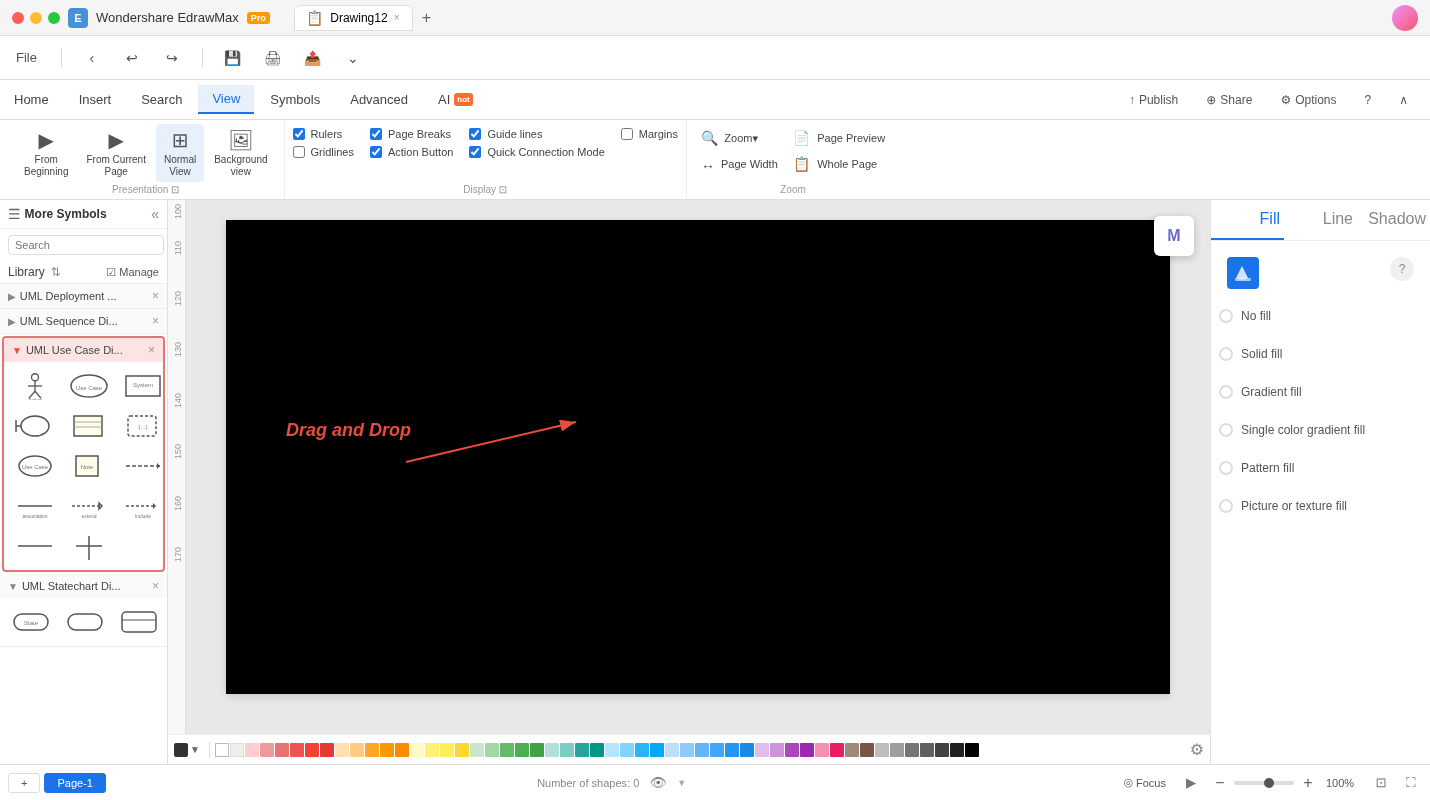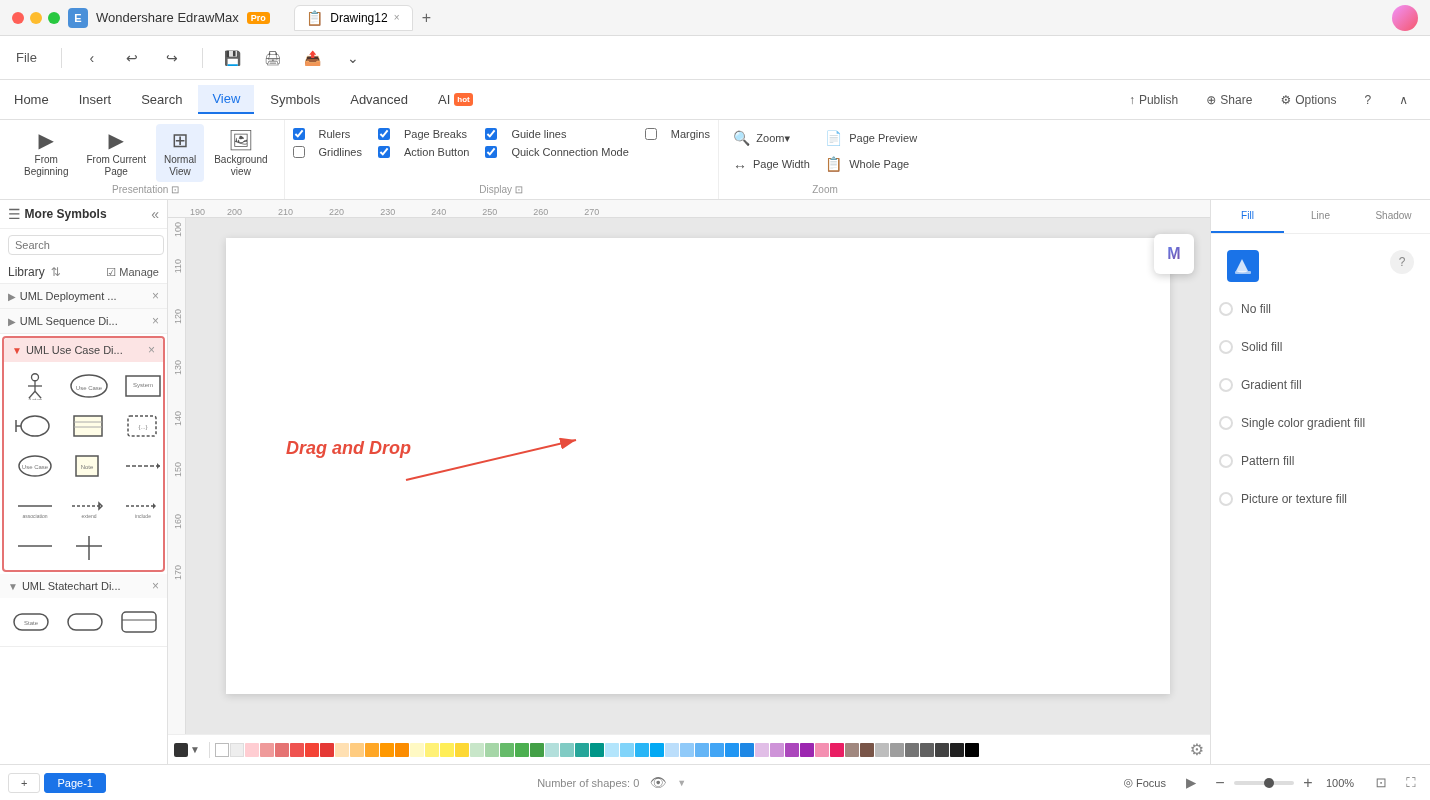--- a/index.html
+++ b/index.html
@@ -41,21 +41,21 @@
     .ribbon-group { display: flex; flex-direction: column; align-items: stretch; border-right: 1px solid #eee; padding: 4px 8px; }
     .ribbon-group:last-child { border-right: none; }
     .ribbon-group-title { font-size: 10px; color: #999; text-align: center; margin-top: auto; padding-top: 2px; }
     .ribbon-items { display: flex; align-items: center; gap: 2px; flex: 1; }
     .ribbon-btn { display: flex; flex-direction: column; align-items: center; justify-content: center; padding: 4px 8px; border-radius: 4px; cursor: pointer; min-width: 48px; gap: 2px; color: #444; }
     .ribbon-btn.active { background: #e8f0fe; }
     .ribbon-btn-icon { font-size: 20px; color: #555; }
     .ribbon-btn-label { font-size: 10px; text-align: center; line-height: 1.2; color: #444; }
 
     .checkbox-group { display: flex; flex-direction: column; gap: 6px; padding: 4px 0; }
-    .checkbox-item { display: flex; align-items: flex-end; gap: 14px; font-size: 11px; color: #444; cursor: pointer; }
+    .checkbox-item { display: flex; align-items: flex-end; gap: 6px; font-size: 11px; color: #444; cursor: pointer; }
     .checkbox-item input { margin: 0; width: 12px; height: 12px; accent-color: #1a73e8; }
 
     .zoom-group { display: flex; flex-direction: column; gap: 6px; padding: 4px 0; }
     .zoom-item { display: flex; align-items: center; gap: 6px; font-size: 11px; color: #444; cursor: pointer; padding: 2px 6px; border-radius: 3px; }
     .zoom-item-icon { font-size: 14px; color: #555; }
 
     
     .left-panel { width: 168px; background: white; border-right: 1px solid #e0e0e0; display: flex; flex-direction: column; overflow: hidden; }
     .panel-header { display: flex; align-items: center; padding: 6px 8px; border-bottom: 1px solid #eee; gap: 4px; }
     .panel-title { font-size: 12px; font-weight: 600; color: #333; flex: 1; }
@@ -81,27 +81,27 @@
     .shape-grid { display: grid; grid-template-columns: repeat(3, 1fr); gap: 4px; padding: 6px; }
     .shape-item { display: flex; flex-direction: column; align-items: center; justify-content: center; padding: 4px; cursor: grab; }
 
     
     .shape-svg { width: 42px; height: 28px; }
     .ruler-h { height: 18px; background: #f8f8f8; border-bottom: 1px solid #ddd; display: flex; align-items: center; overflow: hidden; }
     .ruler-content { display: flex; align-items: flex-end; padding-left: 18px; height: 100%; }
     .canvas-row { display: flex; flex: 1; }
     .ruler-v { width: 18px; background: #f8f8f8; border-right: 1px solid #ddd; display: flex; flex-direction: column; align-items: flex-end; }
     .canvas { flex: 1; background: #e8e8e8; position: relative; overflow: hidden; }
-    .canvas-page { position: absolute; left: 40px; top: 20px; right: 40px; bottom: 40px; background: #ffffff; box-shadow: 0 2px 8px rgba(0,0,0,0.15); }
+    .canvas-page { position: absolute; left: 40px; top: 20px; right: 40px; bottom: 40px; background: #000000; box-shadow: 0 2px 8px rgba(0,0,0,0.15); }
     .corner-btn { position: absolute; top: 16px; right: 16px; width: 40px; height: 40px; background: white; border-radius: 6px; box-shadow: 0 2px 8px rgba(0,0,0,0.2); display: flex; align-items: center; justify-content: center; cursor: pointer; }
 
     
     .right-panel { width: 220px; background: white; border-left: 1px solid #e0e0e0; display: flex; flex-direction: column; }
     .fill-tabs { display: flex; border-bottom: 1px solid #eee; }
-    .fill-tab { flex: 1; text-align: center; padding: 10px 4px; font-size: 10px; color: #888; cursor: pointer; border-bottom: 2px solid transparent; }
+    .fill-tab { flex: 1; text-align: right; padding: 10px 4px; font-size: 16px; color: #888; cursor: pointer; border-bottom: 2px solid transparent; }
     .fill-tab.active { color: #1a73e8; border-bottom: 2px solid #1a73e8; font-weight: 500; }
     .fill-active-indicator { width: 32px; height: 32px; background: #1a73e8; border-radius: 4px; margin: 8px; display: flex; align-items: center; justify-content: center; }
     .fill-help { width: 24px; height: 24px; border-radius: 50%; background: #f0f0f0; display: flex; align-items: center; justify-content: center; color: #888; font-size: 12px; cursor: pointer; margin: 0 8px 8px; }
     .fill-options { padding: 4px 8px; display: flex; flex-direction: column; gap: 24px; }
     .fill-option { display: flex; align-items: center; gap: 8px; cursor: pointer; }
     .fill-radio { width: 14px; height: 14px; border-radius: 50%; border: 2px solid #ddd; background: white; flex-shrink: 0; }
     .fill-option-label { font-size: 12px; color: #555; }
 
     
     .bottom-bar { height: 36px; background: white; border-top: 1px solid #e0e0e0; display: flex; align-items: center; padding: 0 8px; gap: 8px; }
@@ -463,34 +463,20 @@
                 <line x1="4" y1="12" x2="38" y2="12" stroke="#555" stroke-width="1"></line>
               </svg>
             </div>
           </div>
         </div>
       </div>
     </div>
 
     <div class="canvas-container">
 
-      <div class="ruler-h">
-        <div style="width:18px;height:100%;background:#f8f8f8;flex-shrink:0;"></div>
-        <div class="ruler-content" style="gap:0;padding-left:0;">
-          <span style="font-size:9px;color:#999;padding:0 4px;">190</span>
-          <span style="font-size:9px;color:#999;padding:0 18px;">200</span>
-          <span style="font-size:9px;color:#999;padding:0 18px;">210</span>
-          <span style="font-size:9px;color:#999;padding:0 18px;">220</span>
-          <span style="font-size:9px;color:#999;padding:0 18px;">230</span>
-          <span style="font-size:9px;color:#999;padding:0 18px;">240</span>
-          <span style="font-size:9px;color:#999;padding:0 18px;">250</span>
-          <span style="font-size:9px;color:#999;padding:0 18px;">260</span>
-          <span style="font-size:9px;color:#999;padding:0 18px;">270</span>
-        </div>
-      </div>
       <div class="canvas-row">
 
         <div class="ruler-v">
           <div style="font-size:9px;color:#999;writing-mode:vertical-rl;transform:rotate(180deg);padding:4px 2px;">100</div>
           <div style="font-size:9px;color:#999;writing-mode:vertical-rl;transform:rotate(180deg);padding:18px 2px;">110</div>
           <div style="font-size:9px;color:#999;writing-mode:vertical-rl;transform:rotate(180deg);padding:18px 2px;">120</div>
           <div style="font-size:9px;color:#999;writing-mode:vertical-rl;transform:rotate(180deg);padding:18px 2px;">130</div>
           <div style="font-size:9px;color:#999;writing-mode:vertical-rl;transform:rotate(180deg);padding:18px 2px;">140</div>
           <div style="font-size:9px;color:#999;writing-mode:vertical-rl;transform:rotate(180deg);padding:18px 2px;">150</div>
           <div style="font-size:9px;color:#999;writing-mode:vertical-rl;transform:rotate(180deg);padding:18px 2px;">160</div>

